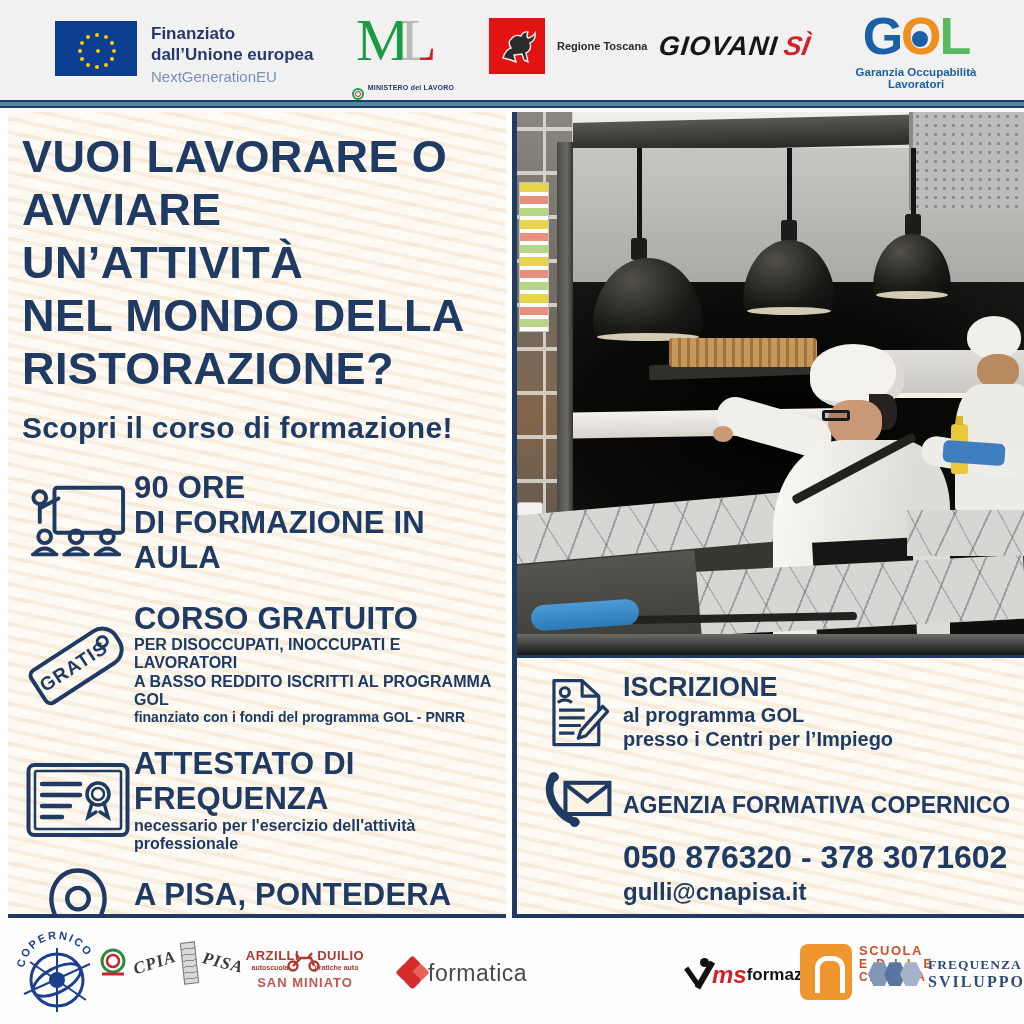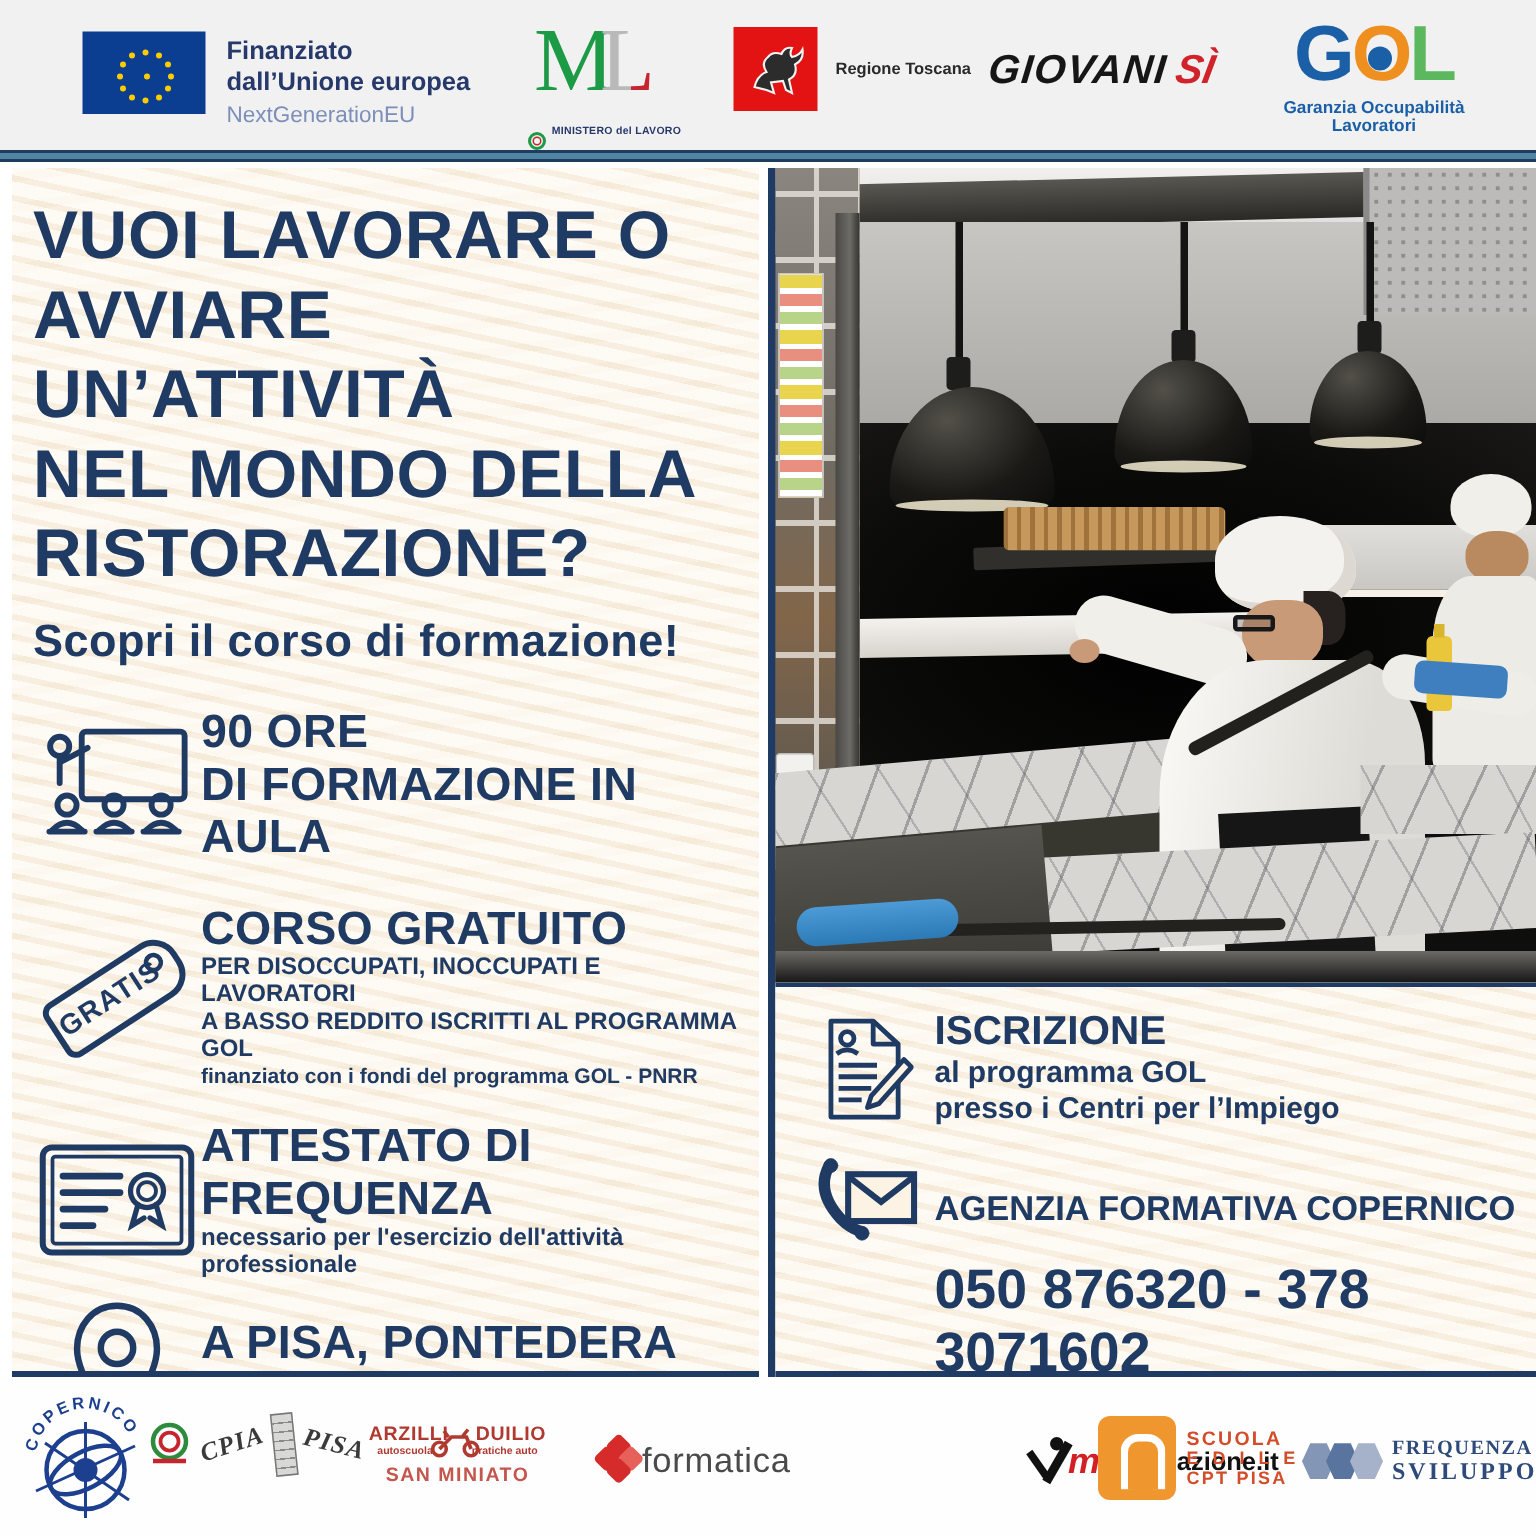--- a/index.html
+++ b/index.html
@@ -128,21 +128,21 @@
   .ph-rod { left:112px; top:502px; width:228px; height:8px; background:#23221f; transform:rotate(-1deg); border-radius:4px; }
   .ph-bottom { left:0; top:522px; width:507px; height:21px; background:linear-gradient(#6b6a66,#171716); }
 
   .info-panel { position:absolute; left:0; top:543px; width:507px; height:263px; border-bottom:4px solid #1f3a63; border-top:3px solid #1f3a63; padding:14px 12px 0 14px; }
   .info-row { display:flex; align-items:flex-start; }
   .info-ic { width:92px; flex:0 0 auto; display:flex; justify-content:center; }
   .it-title { font-size:27px; font-weight:800; color:#1f3a63; line-height:1.15; }
   .it-line { font-size:20px; font-weight:800; color:#1f3a63; line-height:1.2; }
   .contact-head { font-size:24px; font-weight:800; color:#1f3a63; margin-top:8px; }
   .contact-agency { font-size:23px; font-weight:800; color:#1f3a63; margin-top:22px; }
-  .contact-phones { font-size:37px; font-weight:800; color:#1f3a63; margin-top:20px; }
+  .contact-phones { font-size:32px; font-weight:800; color:#1f3a63; margin-top:20px; }
   .contact-email { font-size:24px; font-weight:800; color:#1f3a63; margin-top:2px; }
 
   
   .footer { position:absolute; left:0; top:918px; width:1024px; height:106px; background:#fefefe; }
   .footer > div { position:absolute; }
   .lg-copernico { left:14px; top:6px; }
   .lg-cpia { left:98px; top:24px; display:flex; align-items:center; gap:5px; }
   .cpia-emblem { width:30px; height:34px; }
   .cpia-txt { font-family:"Liberation Serif", serif; font-weight:bold; font-style:italic; font-size:17px; color:#3a3a3a; letter-spacing:1px; }
   .cpia-a { transform:rotate(-18deg); display:inline-block; }
@@ -167,21 +167,21 @@
   .conf-box { margin-top:4px; background:#1e4f8f; color:#fff; padding:3px 2px; }
   .conf-l4 { font-size:8px; font-weight:bold; letter-spacing:1px; }
   .conf-l5 { font-size:7px; font-weight:bold; letter-spacing:.4px; }
   .lg-ms { left:688px; top:40px; display:flex; align-items:center; }
   .ms-person { position:relative; width:30px; height:34px; }
   .ms-person .head { position:absolute; left:12px; top:0; width:9px; height:9px; background:#111; border-radius:50%; }
   .ms-person .v1 { position:absolute; left:2px; top:8px; width:5px; height:22px; background:#111; transform:rotate(-35deg); }
   .ms-person .v2 { position:absolute; left:14px; top:2px; width:6px; height:30px; background:#111; transform:rotate(30deg); }
   .ms-red { font-size:24px; font-weight:900; font-style:italic; color:#d31f26; margin-left:-6px; }
   .ms-black { font-size:17px; font-weight:800; color:#111; }
-  .lg-scuola { left:732px; top:26px; display:flex; align-items:center; gap:7px; }
+  .lg-scuola { left:800px; top:26px; display:flex; align-items:flex-start; gap:7px; }
   .sc-ic { width:52px; height:56px; background:#f0962e; border-radius:8px; position:relative; }
   .sc-ic::after { content:""; position:absolute; left:15px; top:12px; width:20px; height:32px; border:5px solid #fff; border-bottom:none; border-radius:12px 12px 0 0; }
   .sc-tx { color:#d24e2a; font-weight:800; line-height:1.1; }
   .sc-l1 { font-size:13px; letter-spacing:1.5px; }
   .sc-l2 { font-size:12px; letter-spacing:3px; }
   .sc-l3 { font-size:12px; letter-spacing:1.5px; }
   .lg-api { left:874px; top:40px; display:flex; align-items:center; gap:6px; }
   .api-hex { display:flex; }
   .api-hex i { width:22px; height:24px; clip-path:polygon(25% 0,75% 0,100% 50%,75% 100%,25% 100%,0 50%); background:#8496b6; margin-left:-6px; }
   .api-hex i:nth-child(2){ background:#5a74a0; } .api-hex i:nth-child(3){ background:#a5b2c9; }

